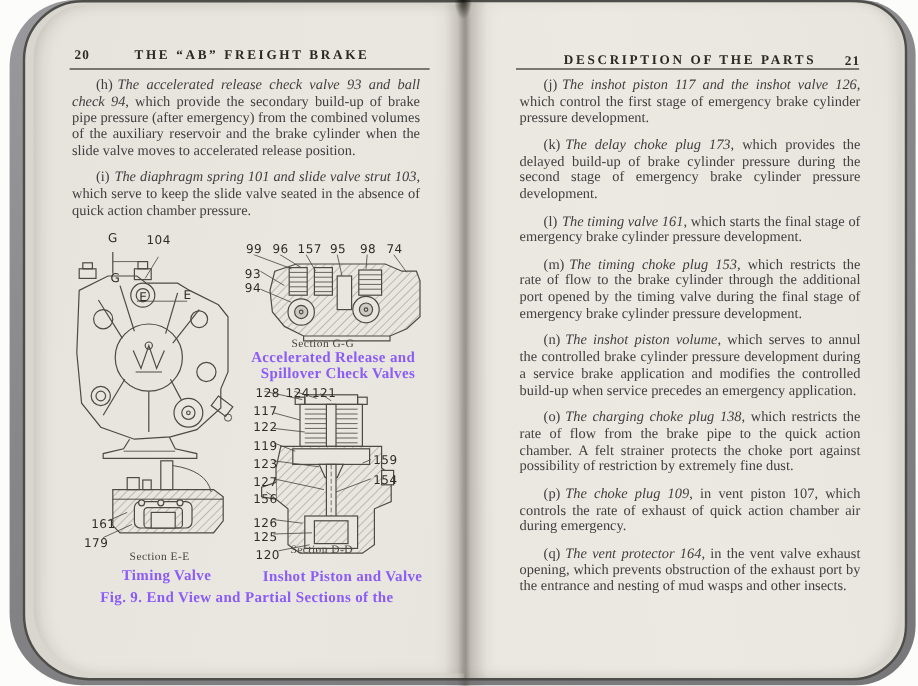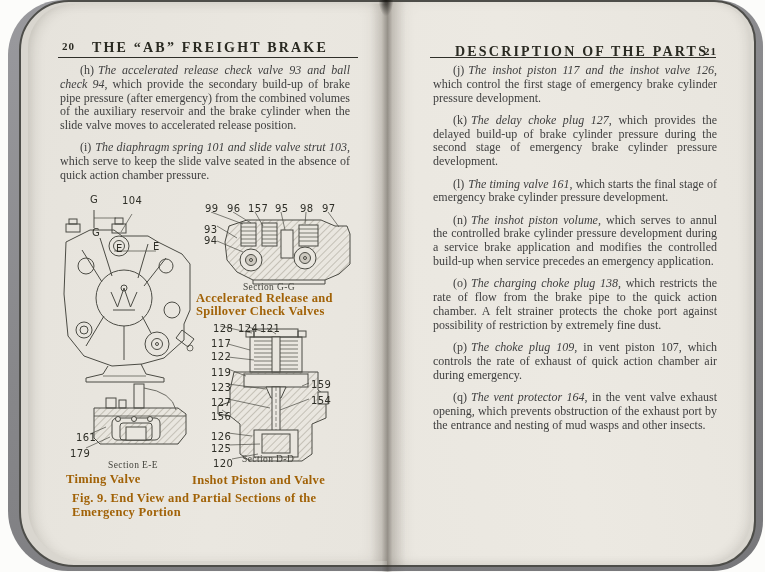--- a/index.html
+++ b/index.html
@@ -36,42 +36,42 @@
   }
   .gutter {
     position:absolute; left:370px; top:0; width:36px; height:572px; pointer-events:none;
     background:linear-gradient(90deg, rgba(70,62,52,0) 0%, rgba(70,62,52,0.10) 32%, rgba(50,44,36,0.34) 49%, rgba(70,62,52,0.12) 62%, rgba(70,62,52,0) 100%);
   }
   .spine-notch {
     position:absolute; left:378px; top:-3px; width:16px; height:20px; pointer-events:none;
     background:radial-gradient(ellipse at 50% 0%, rgba(18,16,13,0.95) 0%, rgba(18,16,13,0.0) 68%);
   }
   .pagenum { position:absolute; font-weight:bold; font-size:11px; letter-spacing:1px; }
-  .runhead { position:absolute; font-weight:bold; font-size:14px; letter-spacing:2.2px; text-align:center; white-space:nowrap; }
+  .runhead { position:absolute; font-weight:bold; font-size:11px; letter-spacing:2.2px; text-align:center; white-space:nowrap; }
   .rule { position:absolute; border-top:1.5px solid #2f2f29; height:0; }
   .textcol {
     position:absolute; font-size:12px; line-height:13.8px; text-align:justify;
     color:#404040;
   }
   .textcol p { margin:0 0 8.5px 0; text-indent:20px; }
   .para .tag { margin-right:4px; }
   .para .lead { font-style:italic; }
   .figure { position:absolute; left:56px; top:192px; width:312px; height:344px; }
   .fig-svg { position:absolute; }
   .co {
     position:absolute; font-family:"DejaVu Sans", sans-serif; font-size:10px;
     letter-spacing:0.4px; color:#2e2e27; white-space:nowrap;
   }
   .seclabel {
     position:absolute; font-family:Liberation Serif, serif; font-size:9.5px;
     letter-spacing:0.4px; color:#45453e; white-space:nowrap;
   }
   .figcap {
     position:absolute; font-weight:bold; font-size:12.5px; letter-spacing:0.3px;
-    text-align:left; color:#a16207; white-space:nowrap;
+    text-align:right; color:#8b5cf6; white-space:nowrap;
   }
 </style>
 </head>
 <body>
 
 <div class="cover"></div>
 <div class="page-stack"></div>
 <div class="page page-left"></div>
 <div class="page page-right"></div>
 <div class="gutter"></div>
@@ -181,21 +181,21 @@
         <path d="M16,14 L36,26"></path>
           <path d="M16,29 L42,40"></path>
       </g>
     </g>
   </svg>
   <span class="co" style="left:149px;top:11px">99</span>
   <span class="co" style="left:171px;top:11px">96</span>
   <span class="co" style="left:192px;top:11px">157</span>
   <span class="co" style="left:219px;top:11px">95</span>
   <span class="co" style="left:244px;top:11px">98</span>
-  <span class="co" style="left:266px;top:11px">97</span>
+  <span class="co" style="left:266px;top:11px">74</span>
   <span class="co" style="left:148px;top:32px">93</span>
   <span class="co" style="left:148px;top:43px">94</span>
   <span class="seclabel" style="left:163px;top:90px;width:100px;text-align:center">Section G-G</span>
   <span class="figcap" style="left:140px;top:99px;width:150px">Accelerated Release and</span>
   <span class="figcap" style="left:140px;top:112px;width:150px">Spillover Check Valves</span>
 
   <svg class="fig-svg" style="left:150px;top:134px" width="160" height="140" viewBox="0 0 160 140">
     <defs>
       <pattern id="hd" width="5" height="5" patternUnits="userSpaceOnUse" patternTransform="rotate(45)">
         <line x1="0" y1="0" x2="0" y2="5" stroke="#8b8679" stroke-width="0.8"></line>
@@ -285,28 +285,28 @@
           <path d="M10,66 L34,55"></path>
         </g>
     </g>
   </svg>
   <span class="co" style="left:20px;top:240px">161</span>
   <span class="co" style="left:14px;top:256px">179</span>
   <span class="seclabel" style="left:52px;top:268px">Section E-E</span>
   <span class="figcap" style="left:10px;top:280px;width:110px">Timing Valve</span>
 
   <span class="figcap" style="left:16px;top:299px;width:256px">Fig. 9.  End View and Partial Sections of the</span>
-  <span class="figcap" style="left:16px;top:313px;width:256px">Emergency Portion</span>
 </div>
 
 <span class="runhead" style="left:455px;top:44px;width:240px">DESCRIPTION OF THE PARTS</span>
 <span class="pagenum" style="left:704px;top:45px">21</span>
 <div class="rule" style="left:430px;top:57px;width:286px"></div>
 
 <div class="textcol" style="left:433px;top:64px;width:284px">
   <p class="para"><span class="tag">(j)</span><span class="lead">The inshot piston 117 and the inshot valve 126</span><span>, which control the first stage of emergency brake cylinder pressure development.</span></p>
-  <p class="para"><span class="tag">(k)</span><span class="lead">The delay choke plug 127</span><span>, which provides the delayed build-up of brake cylinder pressure during the second stage of emergency brake cylinder pressure development.</span></p>
+  <p class="para"><span class="tag">(k)</span><span class="lead">The delay choke plug 173</span><span>, which provides the delayed build-up of brake cylinder pressure during the second stage of emergency brake cylinder pressure development.</span></p>
   <p class="para"><span class="tag">(l)</span><span class="lead">The timing valve 161</span><span>, which starts the final stage of emergency brake cylinder pressure development.</span></p>
+  <p class="para"><span class="tag">(m)</span><span class="lead">The timing choke plug 153</span><span>, which restricts the rate of flow to the brake cylinder through the additional port opened by the timing valve during the final stage of emergency brake cylinder pressure development.</span></p>
   <p class="para"><span class="tag">(n)</span><span class="lead">The inshot piston volume</span><span>, which serves to annul the controlled brake cylinder pressure development during a service brake application and modifies the controlled build-up when service precedes an emergency application.</span></p>
   <p class="para"><span class="tag">(o)</span><span class="lead">The charging choke plug 138</span><span>, which restricts the rate of flow from the brake pipe to the quick action chamber. A felt strainer protects the choke port against possibility of restriction by extremely fine dust.</span></p>
   <p class="para"><span class="tag">(p)</span><span class="lead">The choke plug 109</span><span>, in vent piston 107, which controls the rate of exhaust of quick action chamber air during emergency.</span></p>
   <p class="para"><span class="tag">(q)</span><span class="lead">The vent protector 164</span><span>, in the vent valve exhaust opening, which prevents obstruction of the exhaust port by the entrance and nesting of mud wasps and other insects.</span></p>
 </div>
 
 </body></html>

